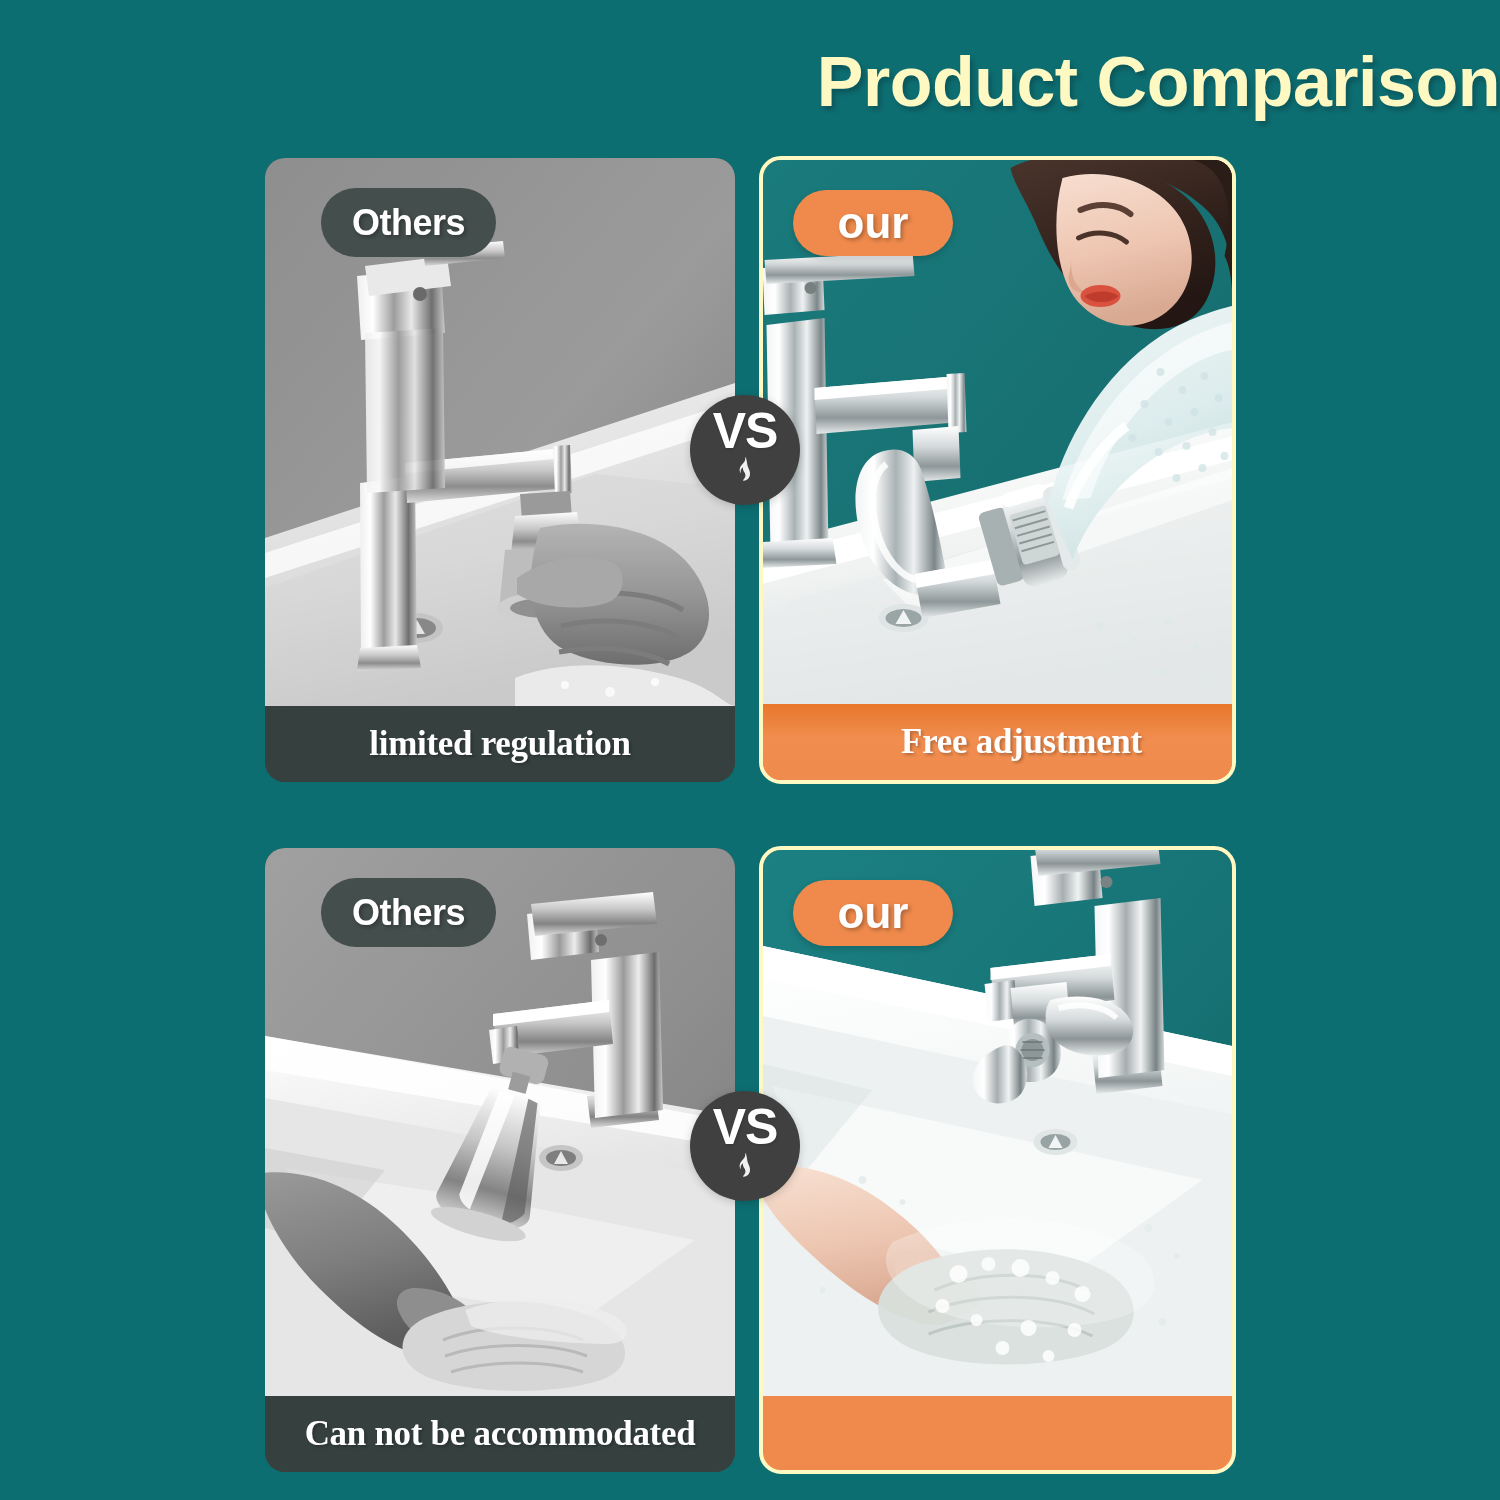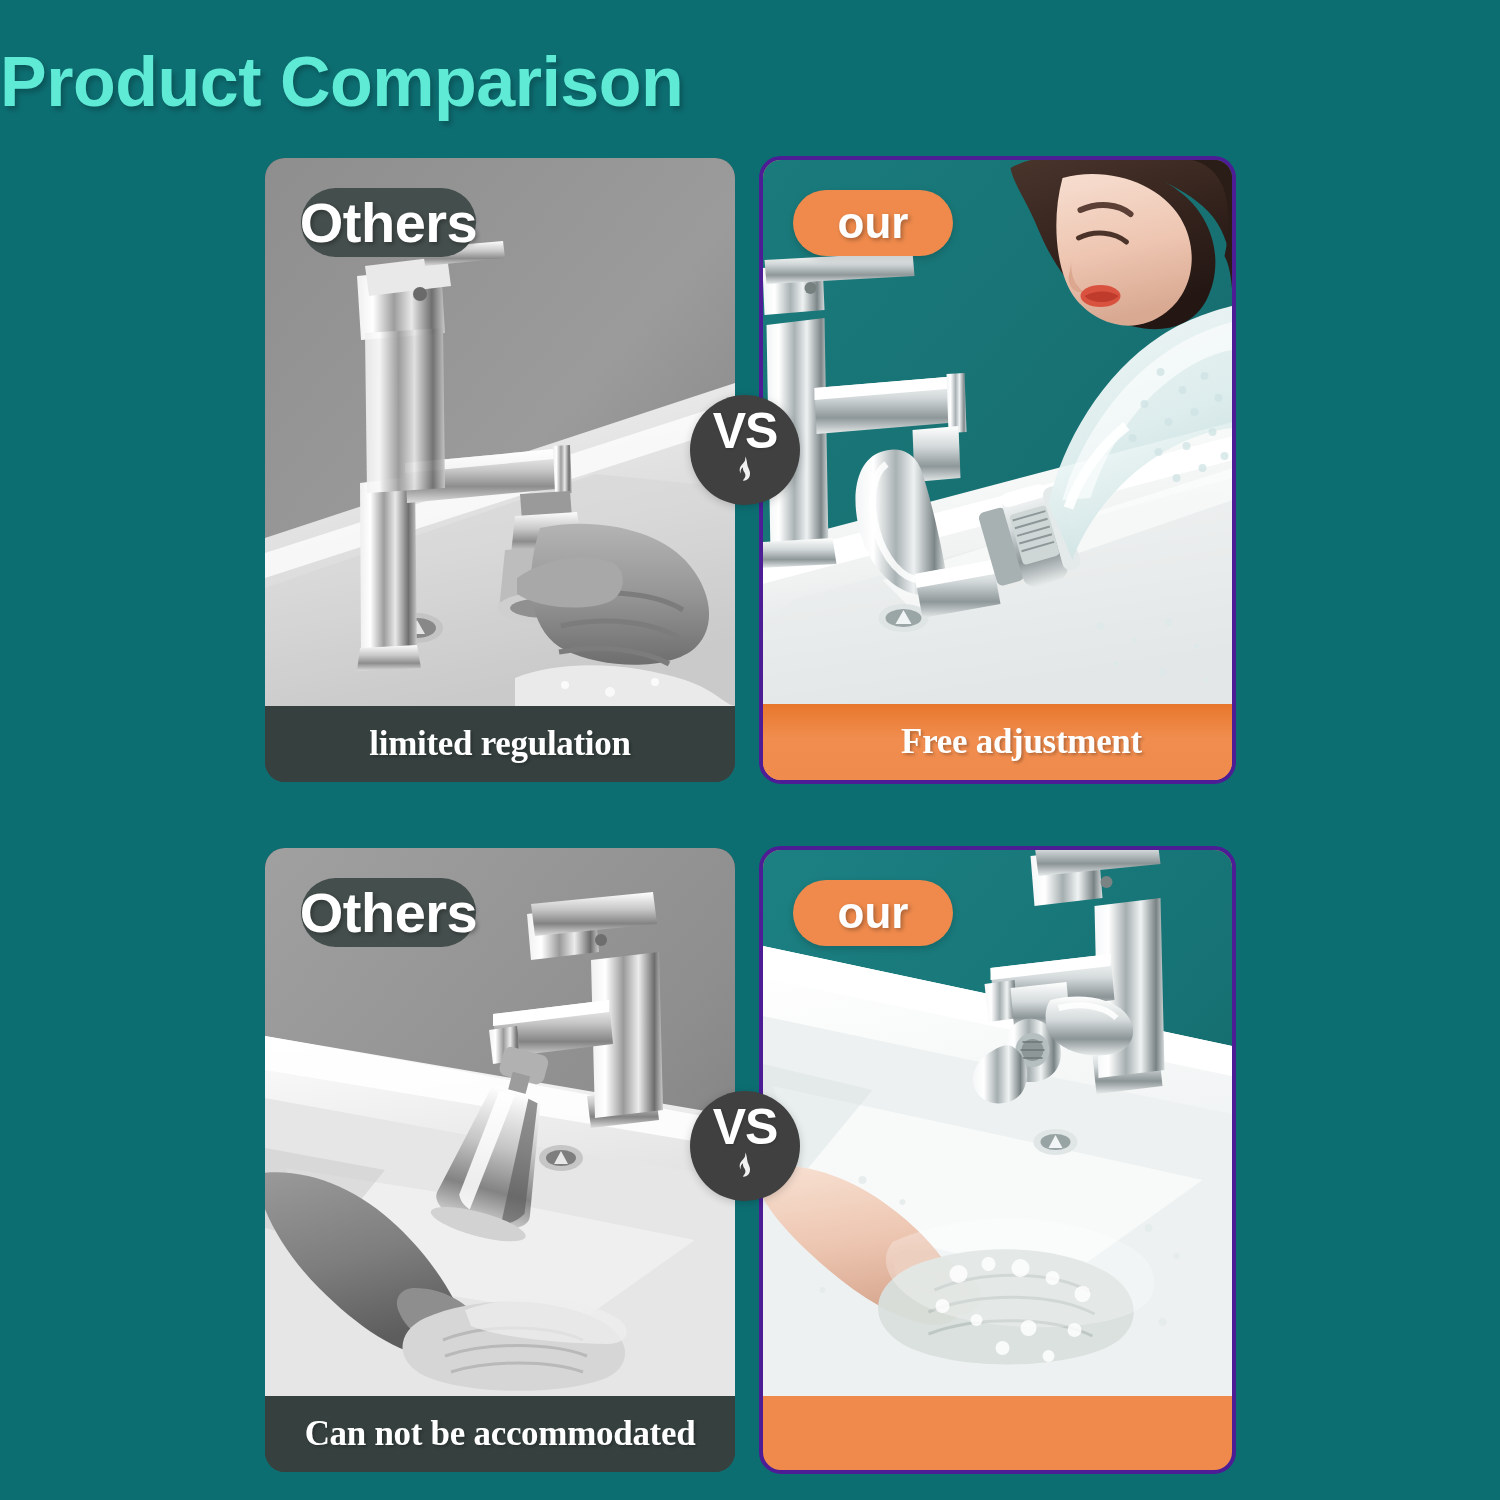--- a/index.html
+++ b/index.html
@@ -14,22 +14,22 @@
     overflow: hidden;
     position: relative;
   }
 
   
   #page-title {
     position: absolute;
     top: 42px;
     left: 0;
     width: 1500px;
-    text-align: left;
-    color: #5eead4;
+    text-align: right;
+    color: #fef9c3;
     font-size: 70px;
     font-weight: bold;
     letter-spacing: -0.5px;
     text-shadow: 3px 4px 5px rgba(0,0,0,0.22);
     white-space: nowrap;
   }
 
   
   .panel {
     position: absolute;
@@ -42,21 +42,21 @@
     left: 265px;
     border-radius: 20px;
     background: #3d4745;
   }
   .panel-our {
     width: 477px;
     height: 628px;
     left: 759px;
     border-radius: 22px;
     background: #ef8a4c;
-    border: 4px solid #4c1d95;
+    border: 4px solid #fef9c3;
   }
   #panel-others-top  { top: 158px; }
   #panel-our-top     { top: 156px; }
   #panel-others-bot  { top: 848px; }
   #panel-our-bot     { top: 846px; }
 
   
   .photo {
     position: absolute;
     left: 0;
@@ -101,27 +101,27 @@
     align-items: center;
     justify-content: center;
     font-weight: bold;
     color: #ffffff;
     z-index: 6;
     text-shadow: 2px 2px 4px rgba(0,0,0,0.30);
     white-space: nowrap;
     box-sizing: border-box;
   }
   .badge-others {
-    left: 36px;
+    left: 56px;
     top: 30px;
     width: 175px;
     height: 69px;
     border-radius: 40px;
     background: #444e4c;
-    font-size: 56px;
+    font-size: 36px;
     letter-spacing: -0.5px;
   }
   .badge-our {
     left: 30px;
     top: 30px;
     width: 160px;
     height: 66px;
     border-radius: 36px;
     background: #ef8a4c;
     font-size: 44px;

